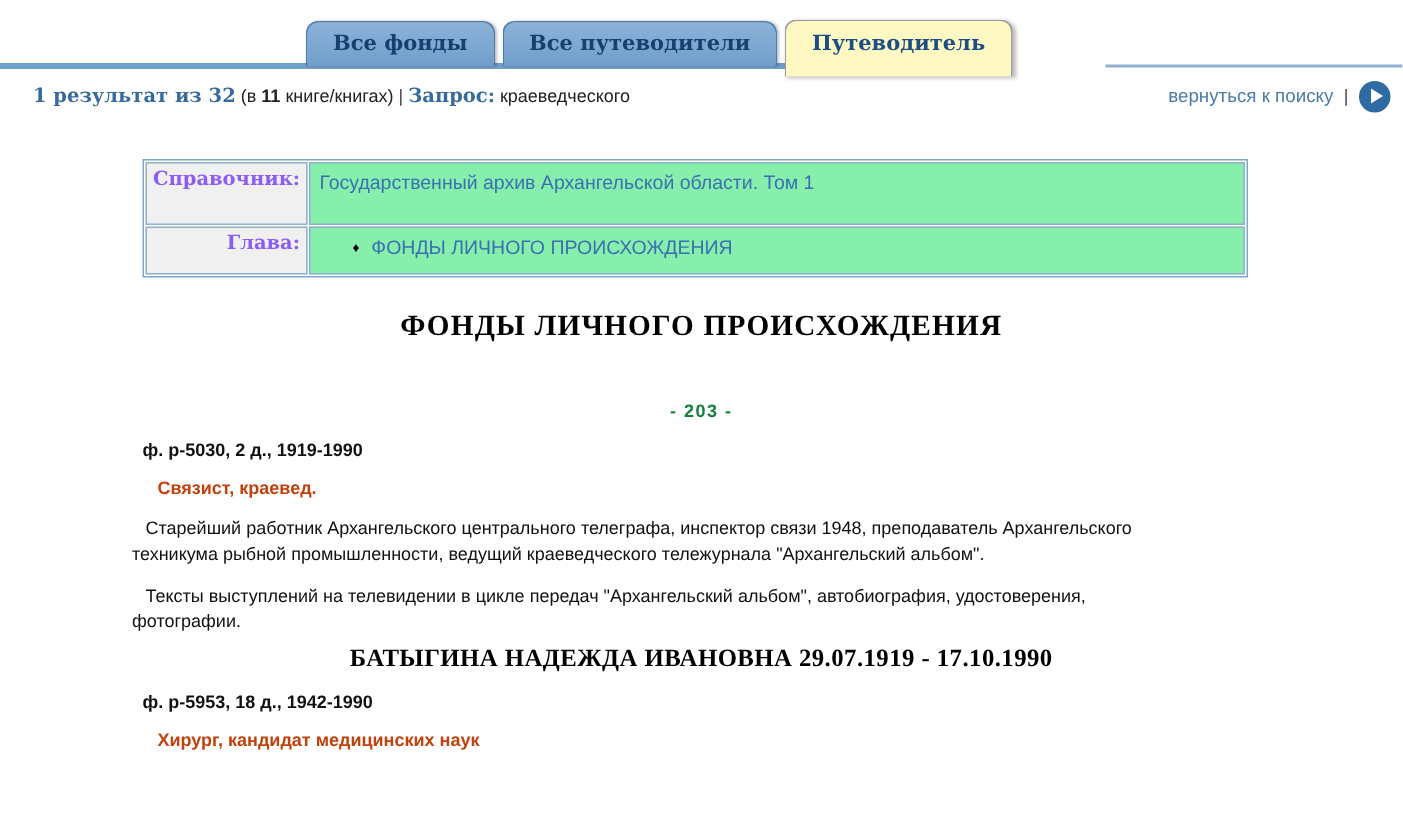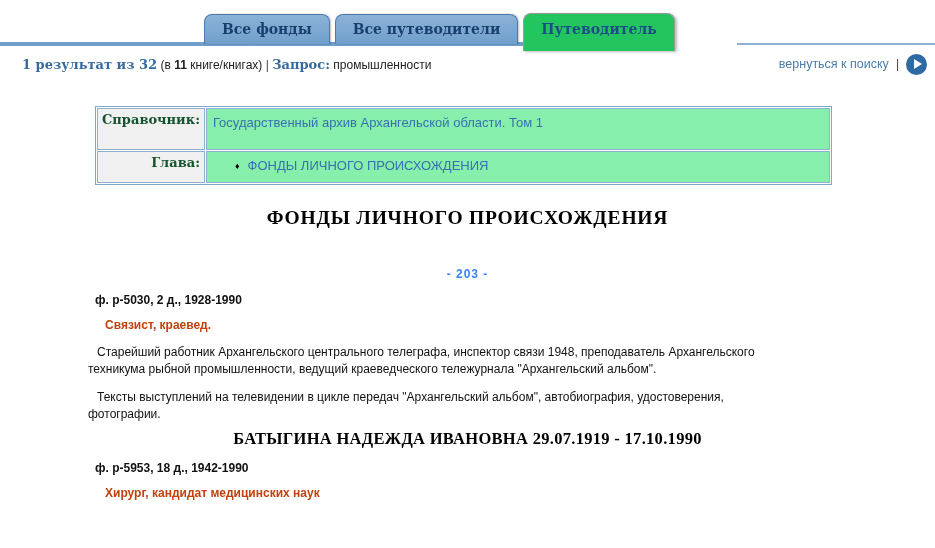--- a/index.html
+++ b/index.html
@@ -31,21 +31,21 @@
     border: 1px solid #4c7cab;
     border-bottom: none;
     border-radius: 8px 8px 0 0;
     font-family: "DejaVu Serif", serif;
     font-weight: bold; font-size: 14px; color: #17406e;
     white-space: nowrap; cursor: pointer;
     box-shadow: 1px 0 2px rgba(0,0,0,0.25);
   }
   .tab.active {
     margin-top: 13px; height: 37px; line-height: 31px;
-    background: #22c55e;
+    background: #fef9c3;
     border: 1px solid #9a9a9a; border-bottom: none;
     color: #1c4e86;
     box-shadow: 2px 1px 3px rgba(0,0,0,0.28);
   }
 
   
   .results-bar {
     display: flex; justify-content: space-between; align-items: center;
     padding: 2px 8px 0 22px; height: 24px;
   }
@@ -74,40 +74,40 @@
   
   .info-table {
     margin: 30px 0 0 95px; width: 737px;
     border: 1px solid #7fa6cb; border-spacing: 1px;
     background: #ffffff;
   }
   .info-table td { border: 1px solid #8fb0d0; }
   .info-table td.lbl {
     width: 90px; background: #f0f0f0;
     font-family: "DejaVu Serif", serif; font-weight: bold;
-    font-size: 13px; color: #14532d;
+    font-size: 13px; color: #8b5cf6;
     text-align: right; padding: 3px 4px; vertical-align: top;
   }
   .info-table td.val { padding: 4px 6px; vertical-align: top; background: #86efac; }
   .info-table tr.r1 td { height: 32px; }
   .info-table tr.r2 td { height: 22px; }
   .t-link { color: #3a70b2; font-size: 13px; text-decoration: none; cursor: pointer; }
   .chapter-cell { padding-left: 28px !important; }
   .bullet { color: #000; font-size: 9px; margin-right: 8px; vertical-align: 1px; }
 
   
   .doc { color: #000; }
   .chapter-title {
     margin-top: 22px; text-align: center;
     font-family: "Liberation Serif", serif; font-weight: bold;
     font-size: 19.5px; letter-spacing: 0.8px; color: #000;
   }
   .page-num {
     margin-top: 38px; text-align: center;
-    font-weight: bold; font-size: 12px; letter-spacing: 1px; color: #3b82f6;
+    font-weight: bold; font-size: 12px; letter-spacing: 1px; color: #15803d;
   }
   .entry-heading {
     text-align: center;
     font-family: "Liberation Serif", serif; font-weight: bold;
     font-size: 16.5px; letter-spacing: 0.3px; color: #000;
   }
   .eh1 { margin-top: 40px; }
   .eh2 { margin-top: 7px; }
   .fond-line {
     margin: 12px 0 0 95px;
@@ -137,21 +137,21 @@
 </div>
 
 <div class="results-bar">
   <div class="results-left">
     <span class="blue-serif">1 результат из 32</span>
     <span>(в</span>
     <b>11</b>
     <span>книге/книгах)</span>
     <span class="sep">|</span>
     <span class="blue-serif">Запрос:</span>
-    <span>промышленности</span>
+    <span>краеведческого</span>
   </div>
   <div class="results-right">
     <a class="back-link">вернуться к поиску</a>
     <span class="sep">|</span>
     <button class="play-btn">
       <span class="tri"></span>
     </button>
   </div>
 </div>
 
@@ -170,21 +170,21 @@
     </td>
   </tr>
 </tbody>
   </table>
 
 <div class="doc">
   <div class="chapter-title">ФОНДЫ ЛИЧНОГО ПРОИСХОЖДЕНИЯ</div>
   <div class="page-num">- 203 -</div>
 
   <div>
-    <div class="fond-line">ф. р-5030, 2 д., 1928-1990</div>
+    <div class="fond-line">ф. р-5030, 2 д., 1919-1990</div>
     <div class="occupation">Связист, краевед.</div>
     <div class="para">Старейший работник Архангельского центрального телеграфа, инспектор связи 1948, преподаватель Архангельского техникума рыбной промышленности, ведущий краеведческого тележурнала "Архангельский альбом".</div>
     <div class="para">Тексты выступлений на телевидении в цикле передач "Архангельский альбом", автобиография, удостоверения, фотографии.</div>
   </div>
 
   <div>
     <div class="entry-heading eh2">БАТЫГИНА НАДЕЖДА ИВАНОВНА 29.07.1919 - 17.10.1990</div>
     <div class="fond-line">ф. р-5953, 18 д., 1942-1990</div>
     <div class="occupation">Хирург, кандидат медицинских наук</div>
 

